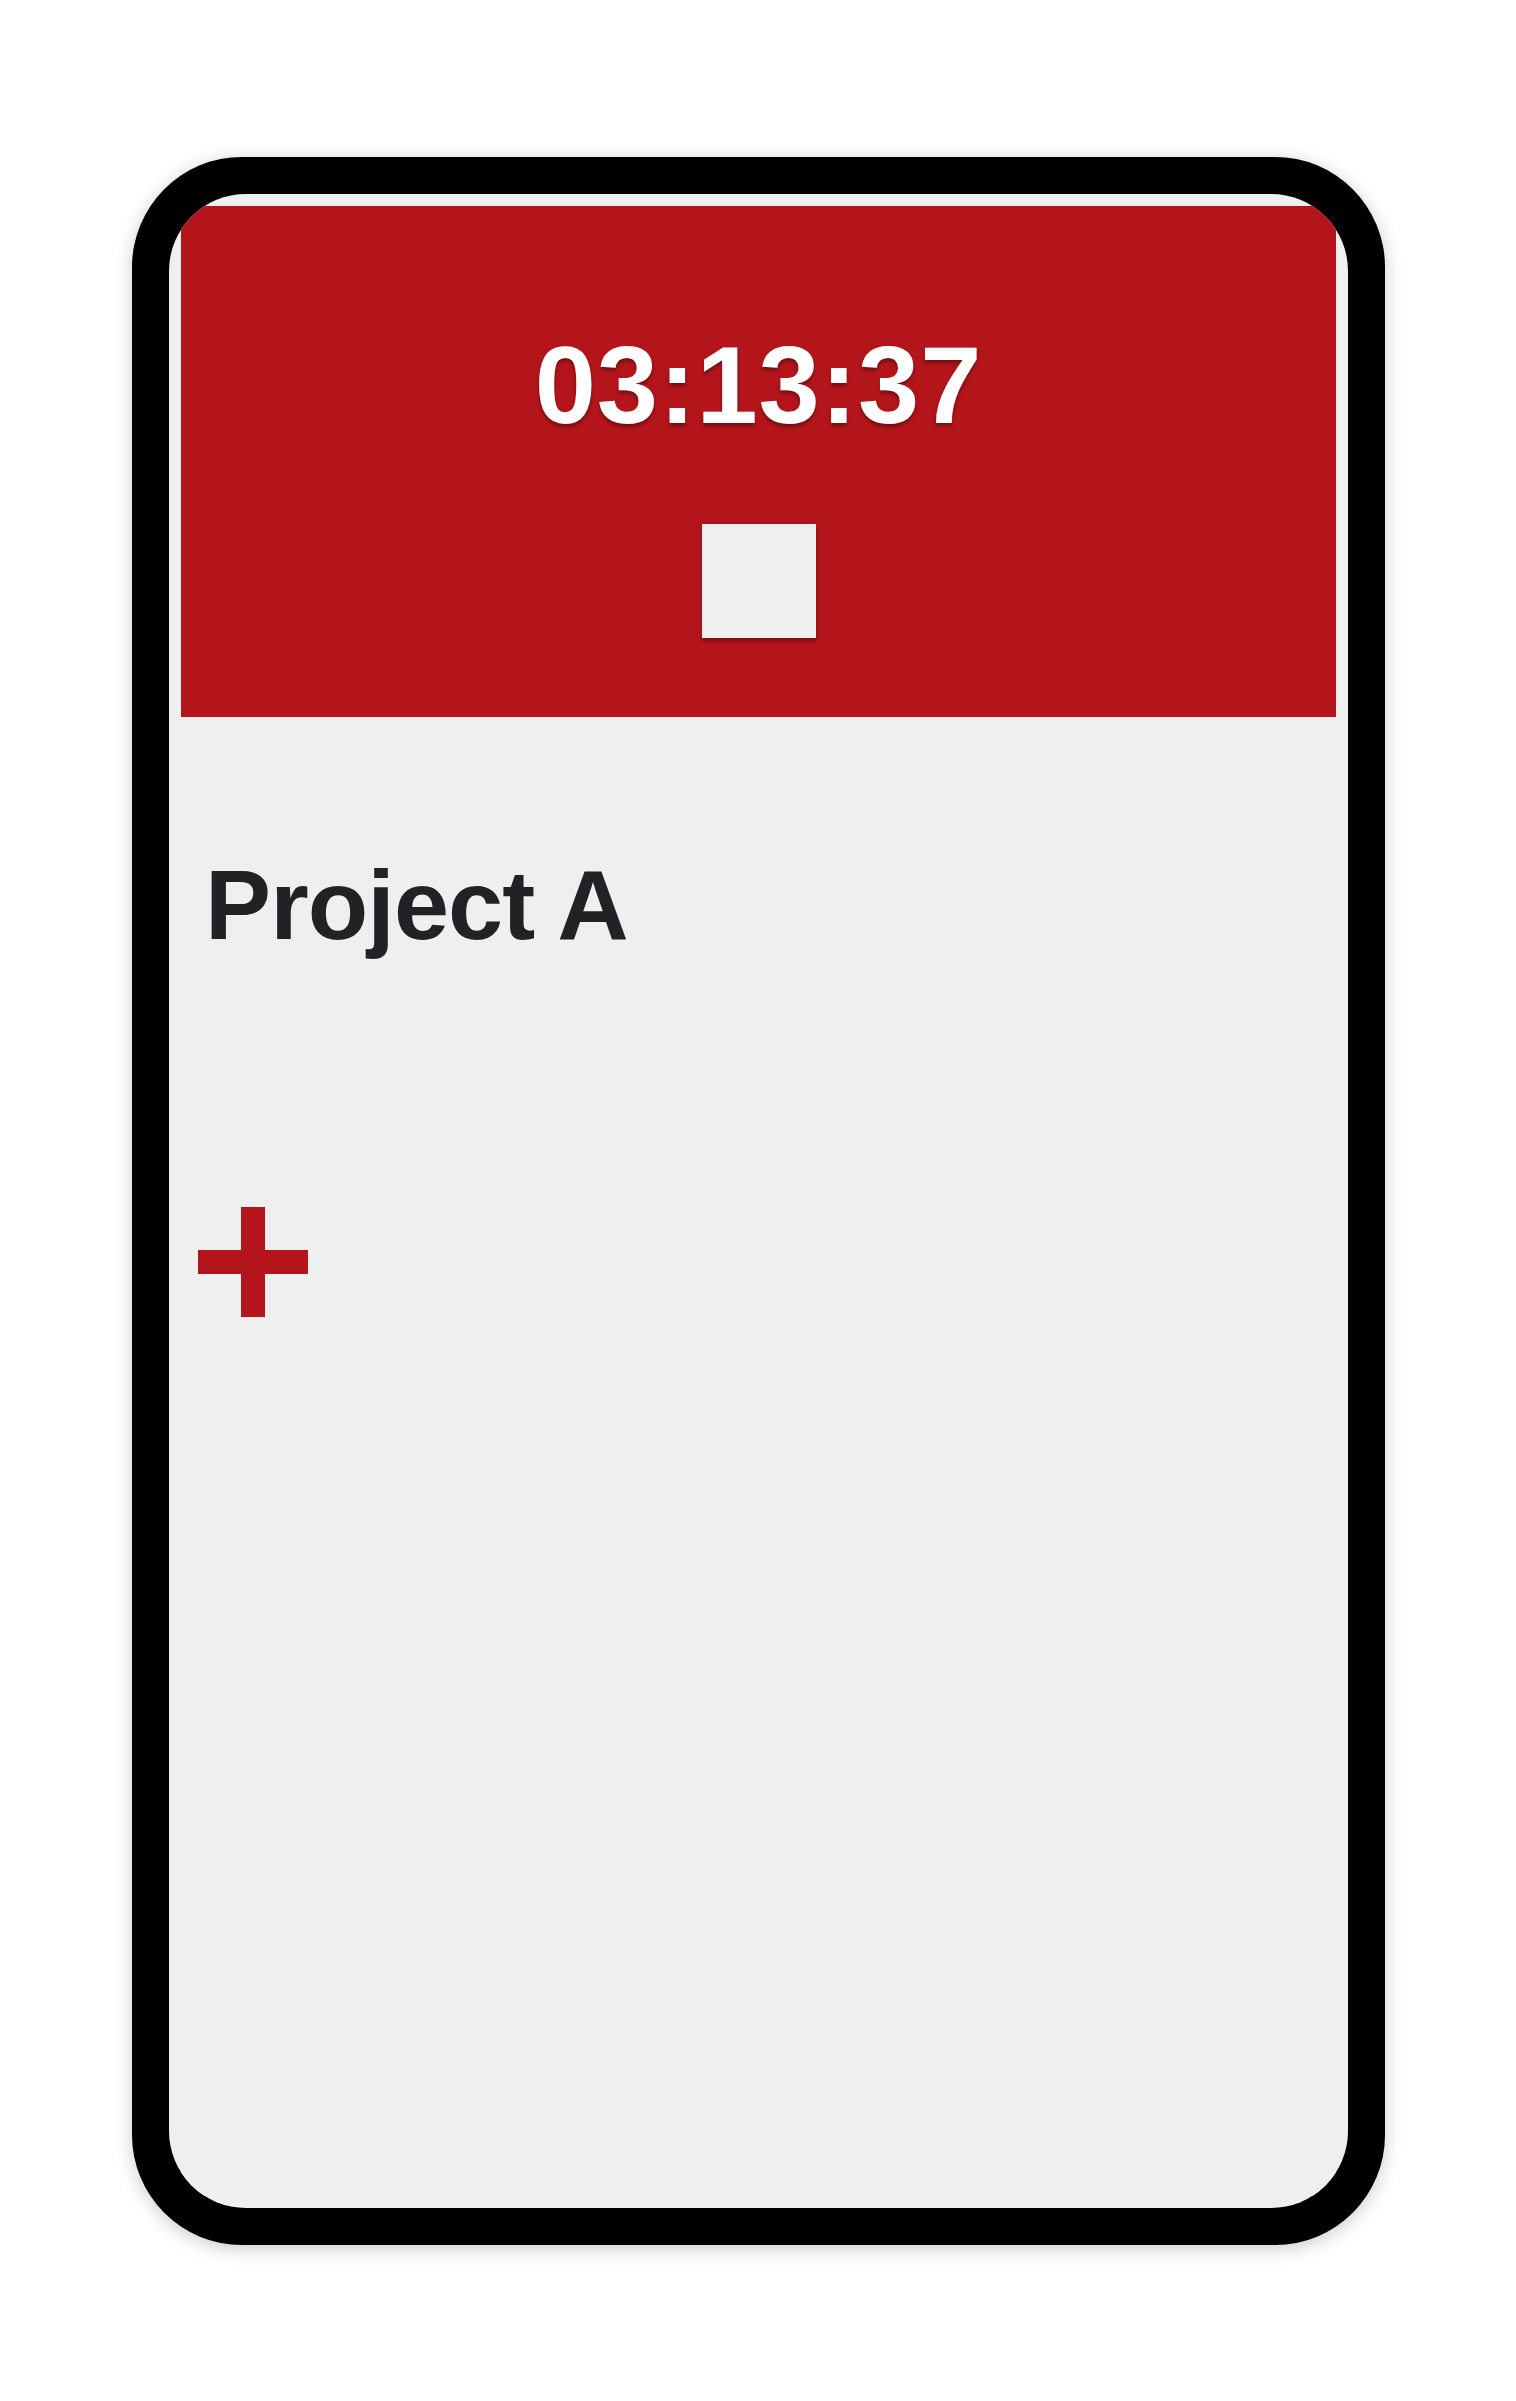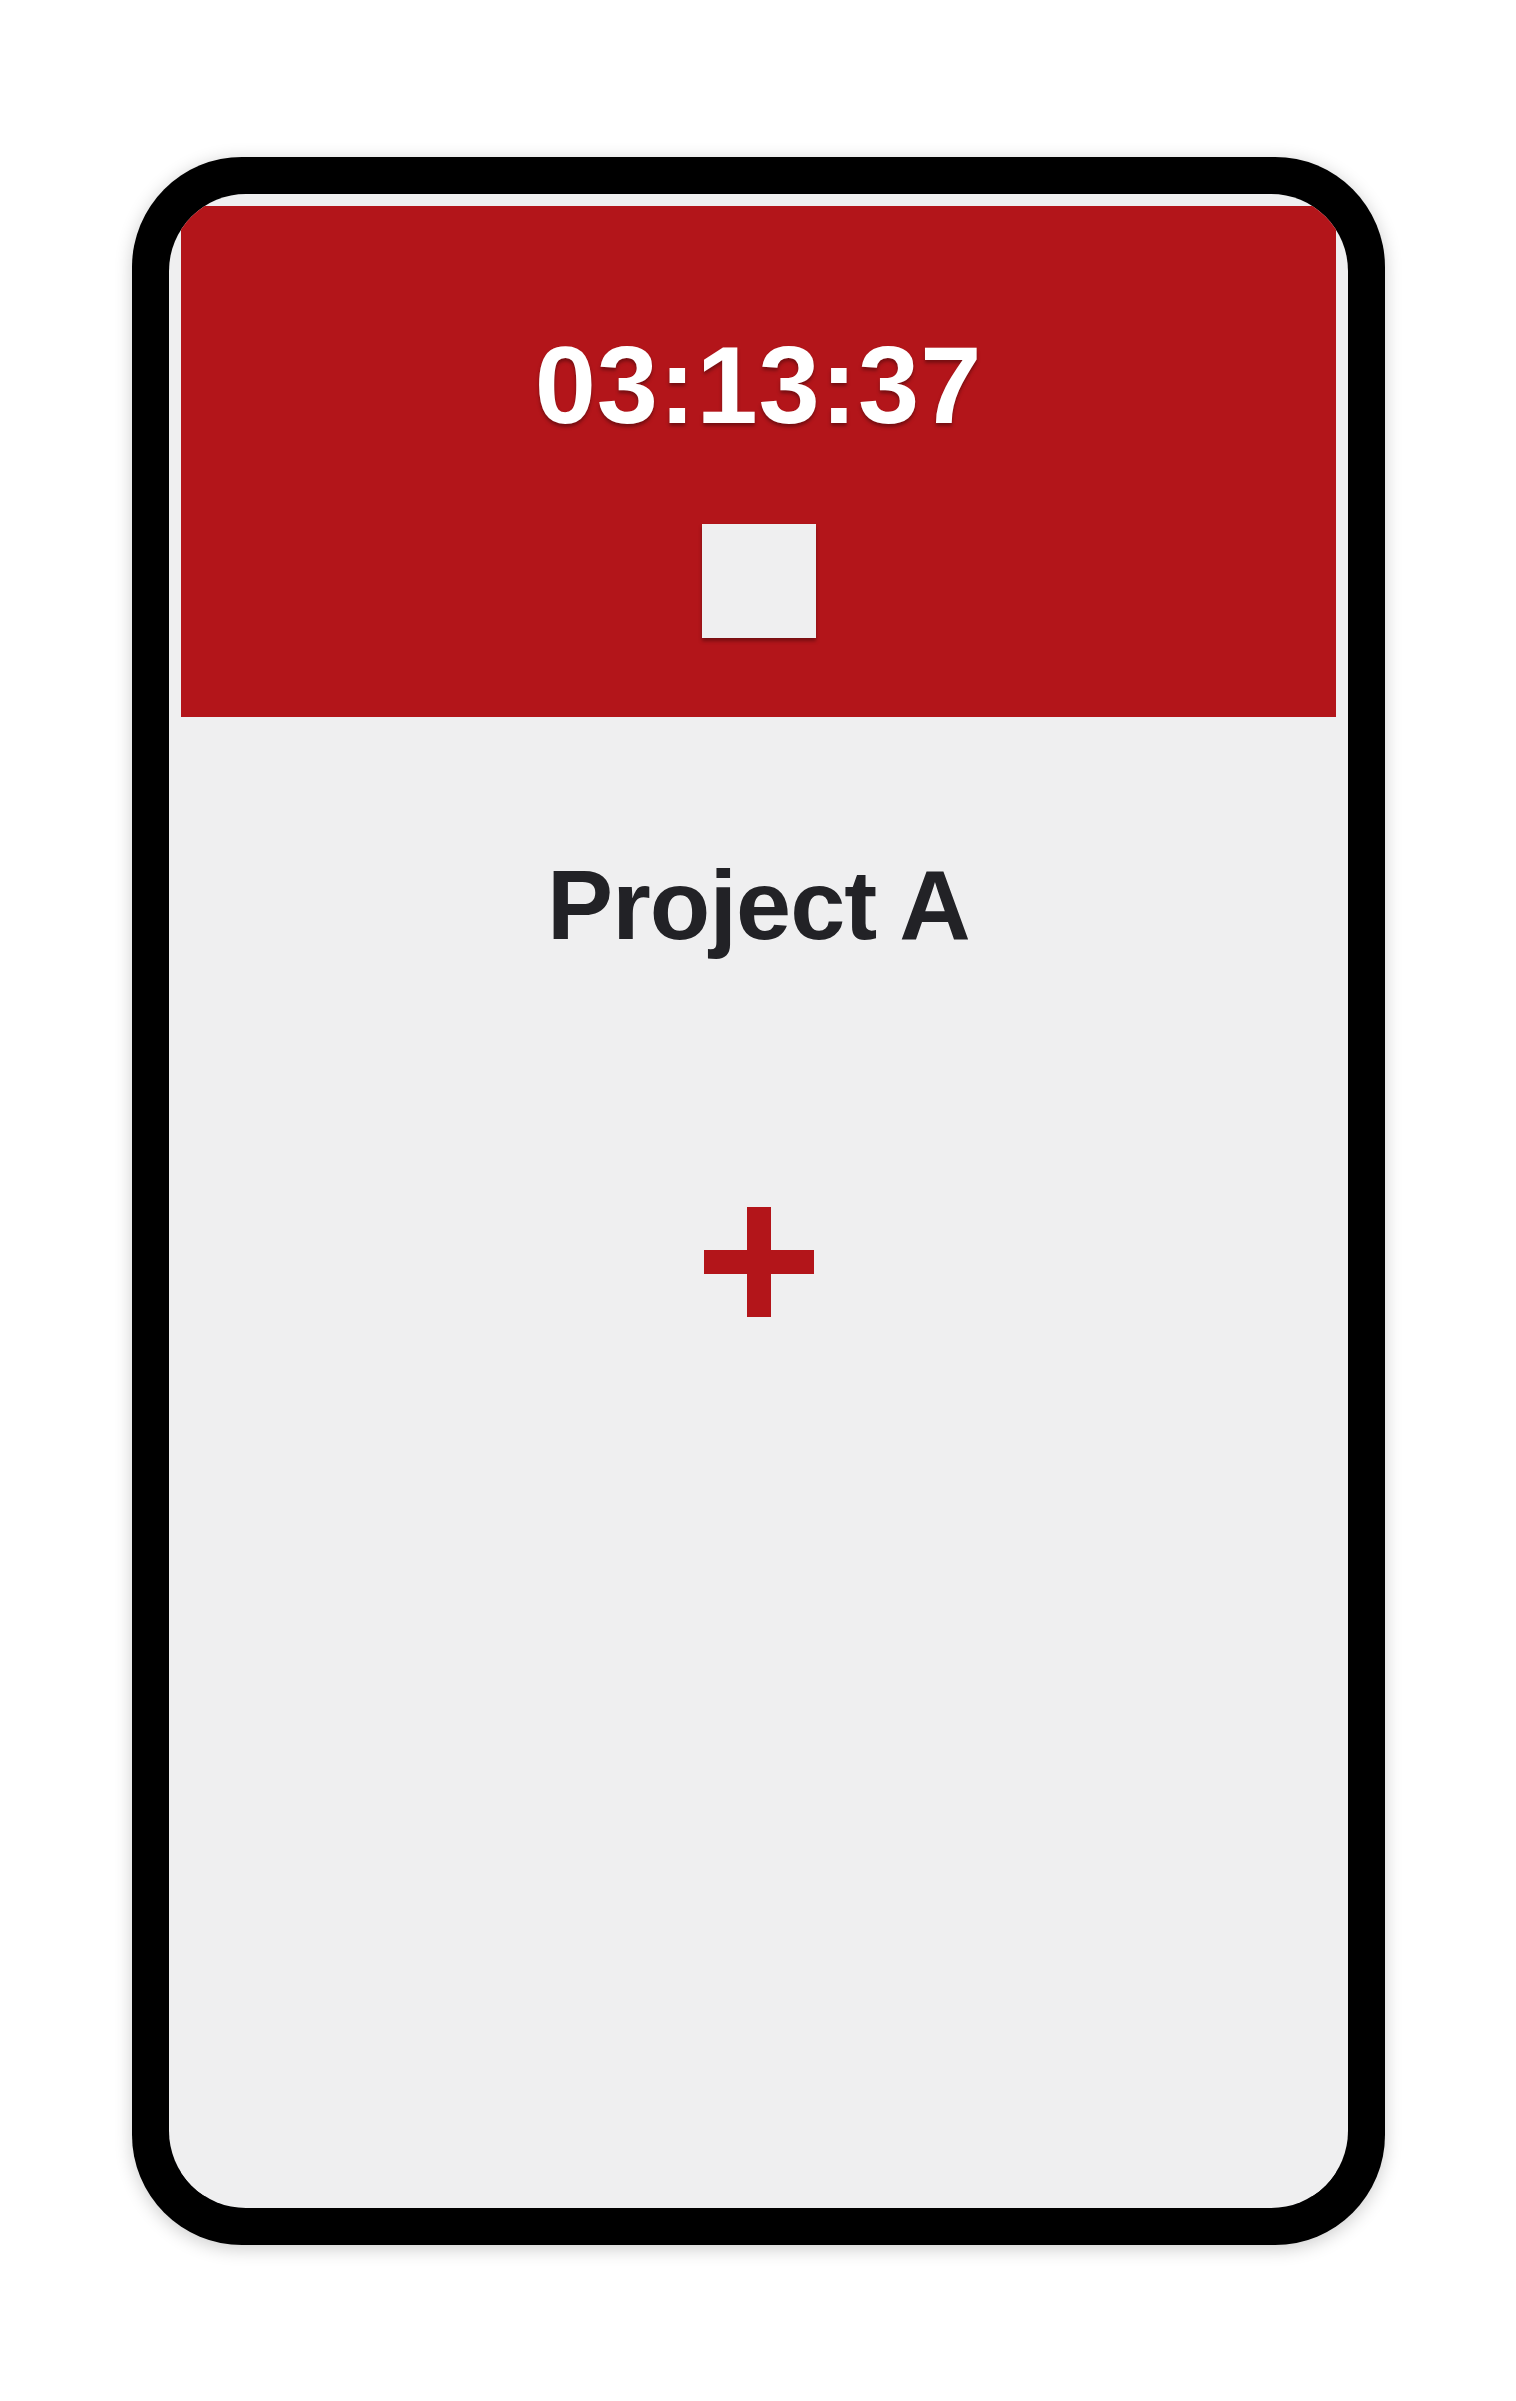--- a/index.html
+++ b/index.html
@@ -80,21 +80,20 @@
       display: block;
       box-shadow: 0 2.7px 3.7px rgba(0,0,0,0.35);
     }
 
     .content-panel {
       flex: 1;
       background: #efeff0;
       width: 100%;
       display: flex;
       flex-direction: column;
-      align-items: center;
       padding-top: 119px;
     }
 
     .project-title {
       color: #222226;
       font-size: 99px;
       font-weight: 700;
       letter-spacing: -0.9px;
     }
 

